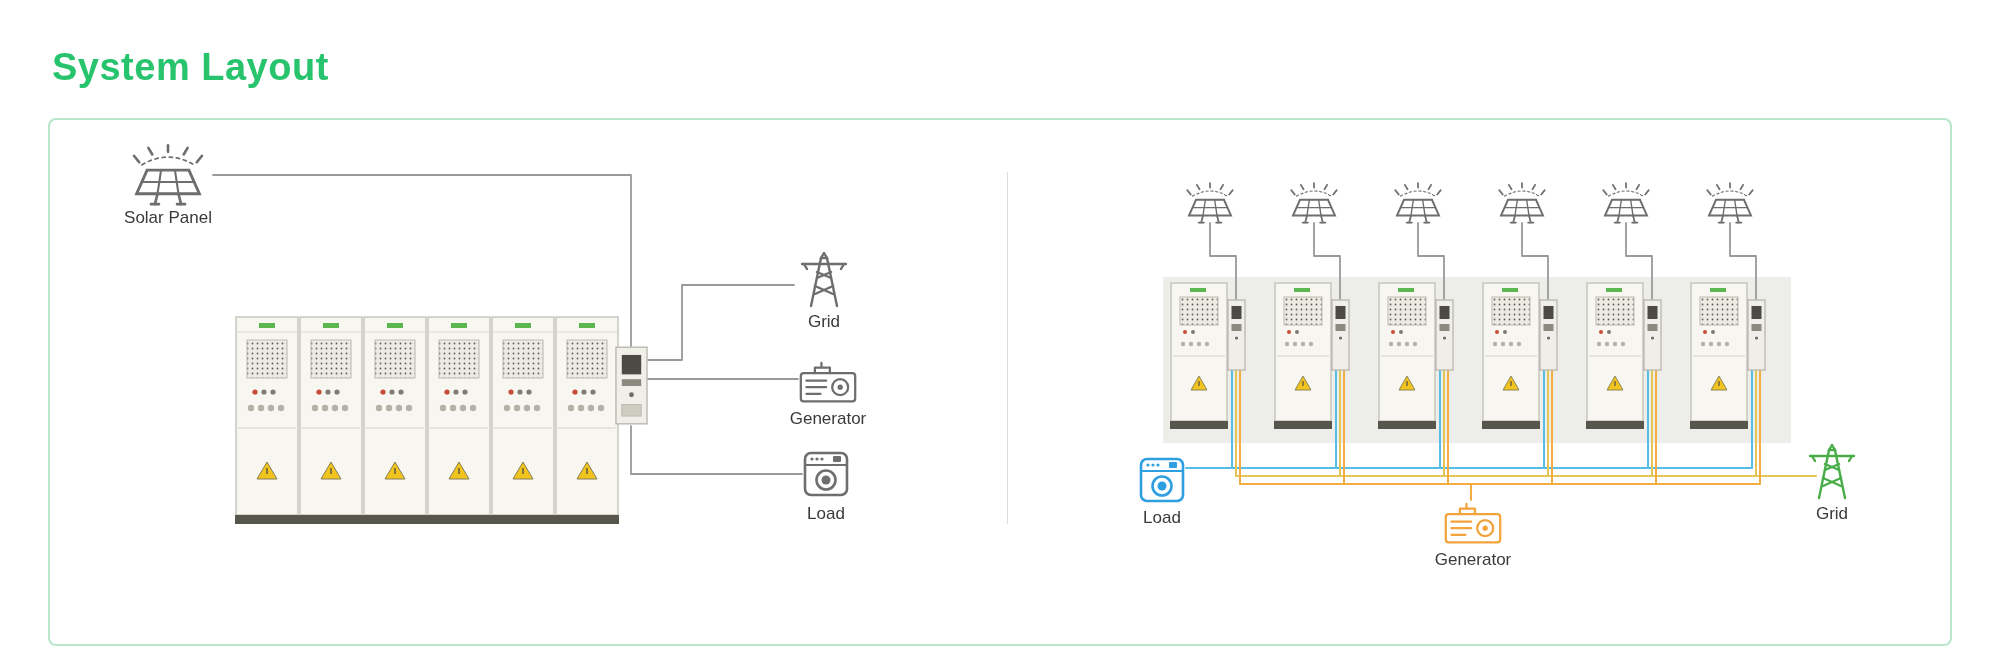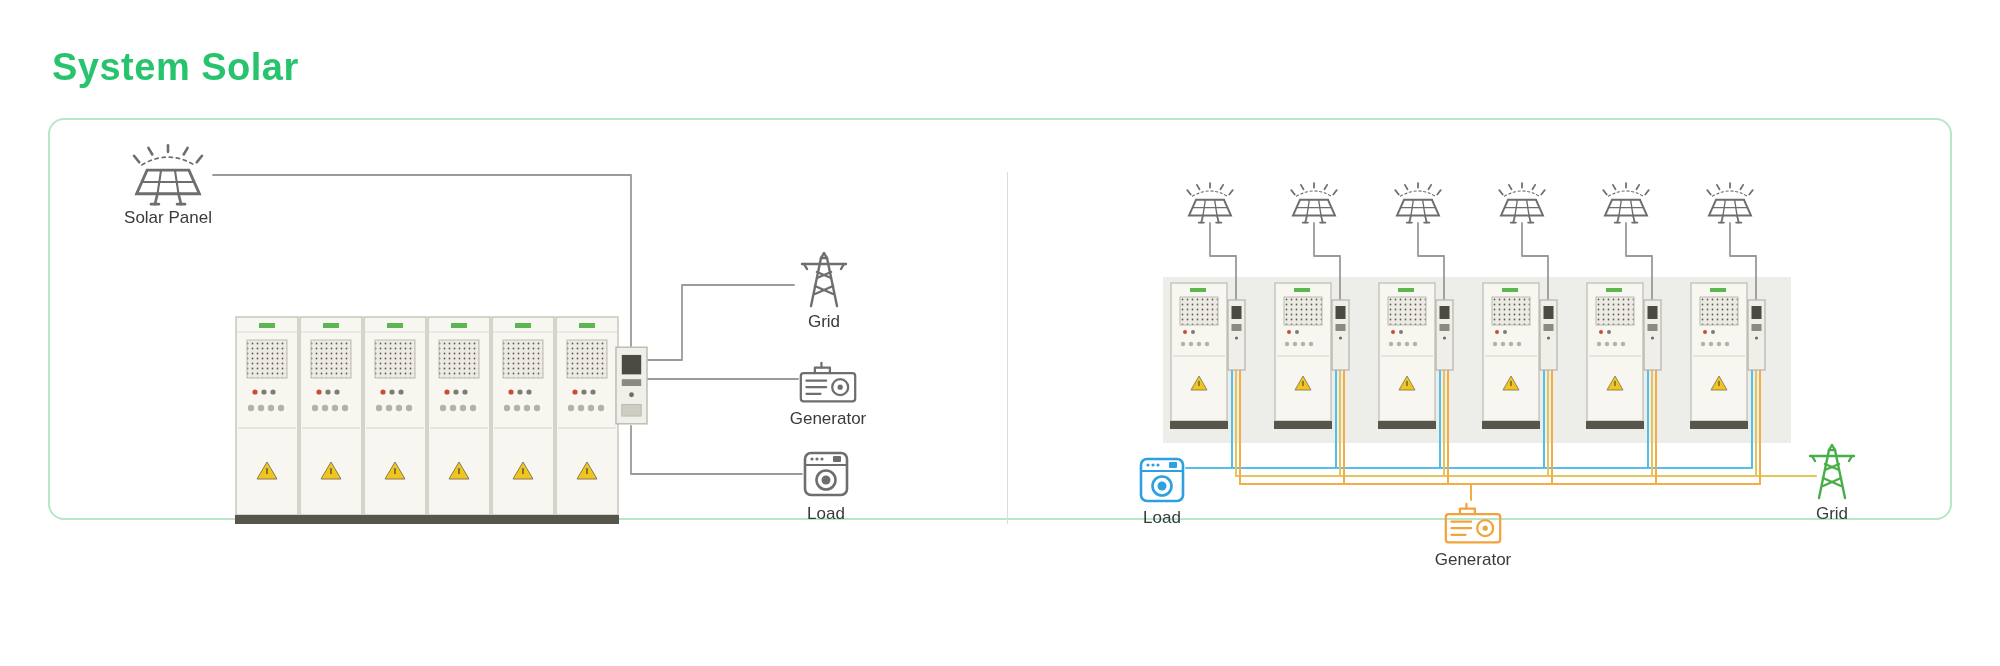--- a/index.html
+++ b/index.html
@@ -1,19 +1,19 @@
 <!DOCTYPE html>
 <html style="--title-green: #27c46d; --panel-border: #b5e7c8; --icon-gray: #6e6e6e; --wire-gray: #9a9a9a; --load-blue: #2e9fe0; --generator-orange: #f2a33c; --grid-green: #49ae49; --wire-blue: #56bde8; --wire-yellow: #e3c558; --wire-orange: #f5ac45;"><head>
 <meta charset="utf-8">
 <style>
   *{box-sizing:border-box;margin:0;padding:0}
   html,body{width:2000px;height:666px;background:#ffffff;font-family:"Liberation Sans",sans-serif;overflow:hidden}
   body{position:relative}
   .title{position:absolute;left:52px;top:46px;font-size:38px;font-weight:800;color:var(--title-green,#27c46d);letter-spacing:.5px}
-  .panel{position:absolute;left:48px;top:118px;width:1904px;height:402px;border:2px solid var(--panel-border,#b5e7c8);border-radius:16px}
+  .panel{position:absolute;left:48px;top:118px;width:1904px;height:528px;border:2px solid var(--panel-border,#b5e7c8);border-radius:8px}
   .abs{position:absolute}
   .icon{overflow:visible}
   .lbl{position:absolute;font-size:17px;color:#3a3a3a;text-align:center;white-space:nowrap}
   .divider{position:absolute;left:957px;top:52px;width:1px;height:352px;background:#dcdcdc}
   .backdrop{position:absolute;left:1113px;top:157px;width:628px;height:166px;background:#ededea}
   .ic-gray{color:var(--icon-gray,#6e6e6e)}
   .ic-blue{color:var(--load-blue,#2e9fe0)}
   .ic-orange{color:var(--generator-orange,#f2a33c)}
   .ic-green{color:var(--grid-green,#49ae49)}
   .wires{position:absolute;left:0;top:0;width:1904px;height:458px;pointer-events:none}
@@ -141,21 +141,21 @@
       <rect x="1" y="1" width="32" height="79" fill="#f0efe9" stroke="#b4b2a8" stroke-width="1.3"></rect>
       <rect x="7" y="9" width="20" height="20" fill="#4b4b44"></rect>
       <rect x="7" y="34" width="20" height="7" fill="#8b8a80"></rect>
       <circle cx="17" cy="50" r="2.5" fill="#6f6e64"></circle>
       <rect x="7" y="60" width="20" height="12" fill="#cfcdc2" stroke="#b4b2a8" stroke-width="0.8"></rect>
     </symbol>
   </defs>
 </svg>
 
 <div>
-  <h1 class="title">System Solar</h1>
+  <h1 class="title">System Layout</h1>
 
   <div class="panel">
     <div class="divider"></div>
 
     <div>
       <svg class="wires" viewBox="0 0 1904 458">
         <path class="wgray" d="M163,55 H581 V226"></path>
         <path class="wgray" d="M598,240 H632 V165 H744"></path>
         <path class="wgray" d="M598,259 H748"></path>
         <path class="wgray" d="M581,306 V354 H752"></path>

